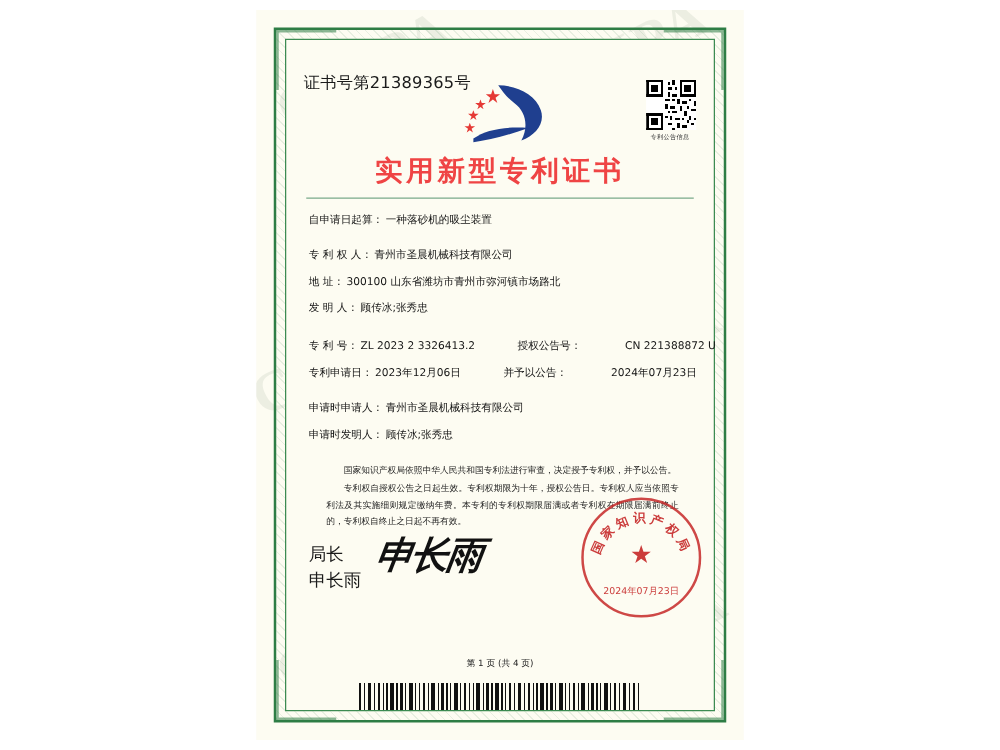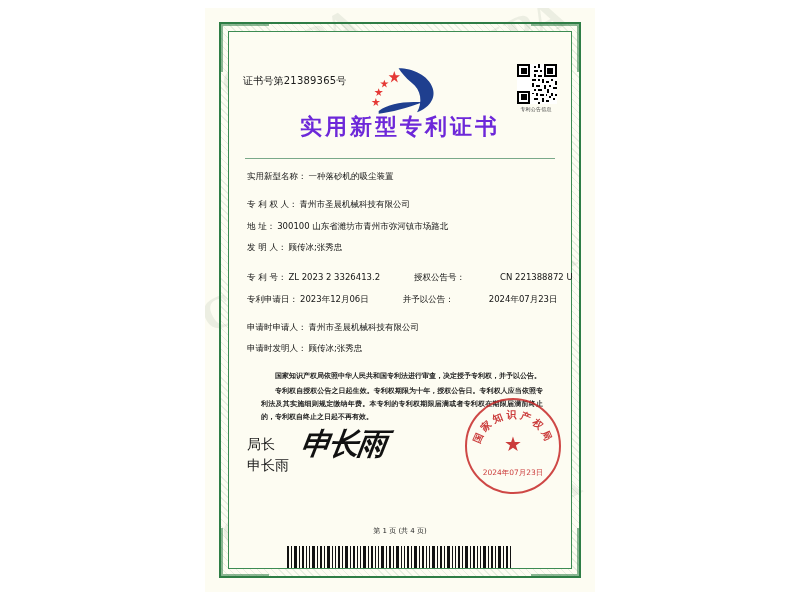--- a/index.html
+++ b/index.html
@@ -93,22 +93,22 @@
     top: 34px;
     right: 34px;
     bottom: 34px;
     color: #1b1b1b;
   }
 
   
   .cert-no {
     position: absolute;
     left: 4px;
-    top: 32px;
-    font-size: 10px;
+    top: 15px;
+    font-size: 13px;
     color: #1b1b1b;
     letter-spacing: 0.2px;
   }
 
   .emblem {
     position: absolute;
     left: 50%;
     top: 22px;
     transform: translateX(-50%);
     width: 86px;
@@ -131,26 +131,26 @@
     text-align: center;
     font-size: 5px;
     color: #333;
     letter-spacing: 0.2px;
   }
 
   .title {
     position: absolute;
     left: 0;
     right: 0;
-    top: 70px;
+    top: 80px;
     text-align: center;
     font-size: 22px;
     font-weight: bold;
     letter-spacing: 3px;
-    color: #6d28d9;
+    color: #ef4444;
     font-family: "DejaVu Sans", "Liberation Sans", sans-serif;
   }
 
   .rule {
     position: absolute;
     left: 6px;
     right: 6px;
     top: 116px;
     height: 1px;
     background: #7aa98a;
@@ -191,21 +191,20 @@
   
   .statement {
     position: absolute;
     left: 22px;
     right: 18px;
     top: 328px;
     font-size: 7px;
     line-height: 1.85;
     color: #1f1f1f;
     text-align: justify;
-    font-weight: bold;
   }
   .statement p { margin: 0 0 2px 0; }
   .indent { text-indent: 14px; }
 
   
   .sign-label {
     position: absolute;
     left: 8px;
     top: 392px;
     font-size: 14px;
@@ -382,21 +381,21 @@
         </g>
       </svg>
       <div class="qr-caption">专利公告信息</div>
 
       <div class="title">实用新型专利证书</div>
       <div class="rule"></div>
 
       <div class="fields">
 
         <div class="row">
-          <span class="lbl">实用新型名称：</span>
+          <span class="lbl">自申请日起算：</span>
           <span class="val">一种落砂机的吸尘装置</span>
         </div>
 
         <div style="height:6px"></div>
 
         <div class="row">
           <span class="lbl">专 利 权 人：</span>
           <span class="val">青州市圣晨机械科技有限公司</span>
         </div>
 

